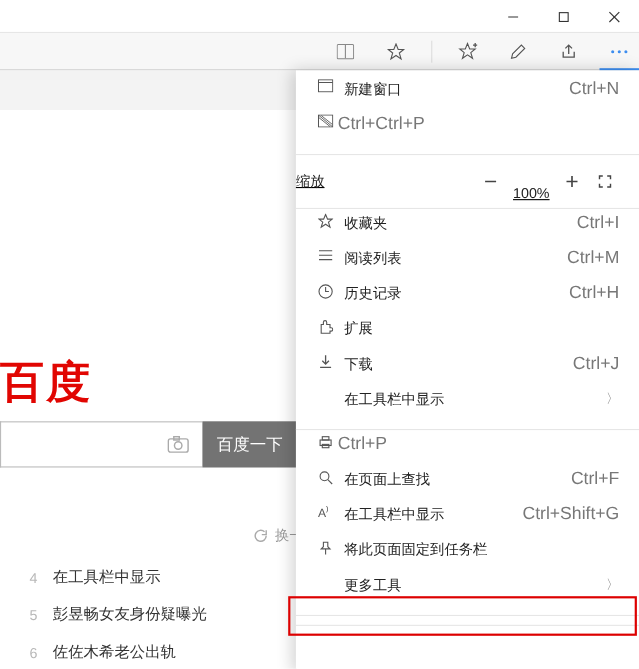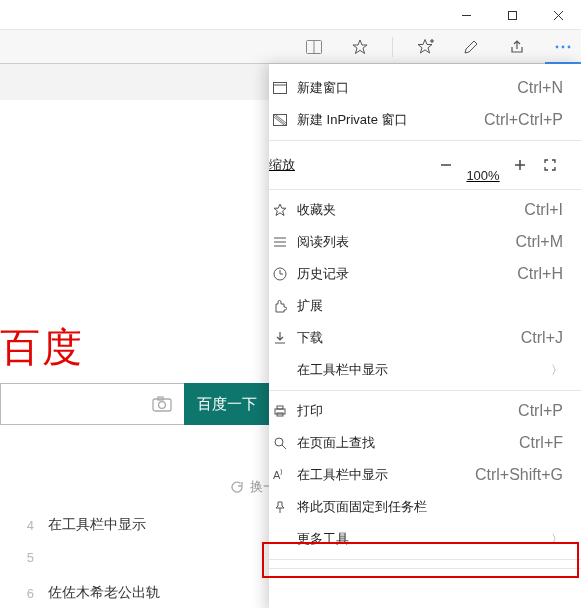--- a/index.html
+++ b/index.html
@@ -40,36 +40,36 @@
   }
   
   .subbar { height:38px; background:#f3f3f3; border-bottom:1px solid #e6e6e6;}
   
   .content {
     position:absolute; left:0; top:100px; right:0; bottom:0;
     background:#fff;
   }
   .baidu-logo {
     position:absolute; left:0; top:220px;
-    font-size:40px; font-weight:400;
+    font-size:40px; font-weight:700;
     color:#e10602; letter-spacing:2px;
     font-family: "Microsoft YaHei", sans-serif;
   }
   .searchbox {
     position:absolute; left:0; top:283px;
     height:42px; width:270px;
     display:flex;
   }
   .search-input{
     flex:1; border:1px solid #bbb; border-right:none;
     display:flex; align-items:center; justify-content:flex-end;
     padding-right:12px; color:#888;
   }
   .search-btn{
-    width:86px; background:#0f766e; color:#fff;
+    width:86px; background:#737373; color:#fff;
     display:flex; align-items:center; justify-content:center;
     font-size:15px;
   }
   .refresh-area{
     position:absolute; left:230px; top:378px; color:#999; font-size:13px;
     display:flex; align-items:center; gap:6px;
   }
   .newsitem{
     position:absolute; left:20px;
     display:flex; align-items:center; gap:14px;
@@ -84,22 +84,22 @@
     top:64px; right:0;
     width:312px;
     background:#fff;
     box-shadow: -4px 0 14px rgba(0,0,0,0.18);
     display:flex; flex-direction:column;
     padding-top:8px;
     padding-bottom:8px;
   }
   .mi {
     height:32px;
-    display:flex; align-items:center;
-    padding-right:18px;
+    display:flex; align-items:flex-start;
+    padding-left:16px; padding-right:18px;
     position:relative;
   }
   .mi .ic { width:22px; display:flex; align-items:center; justify-content:center; color:#444;}
   .mi .lbl { flex:1; margin-left:6px; color:#222;}
   .mi .sc  { color:#777; font-size:16px;}
   .mi .chev { color:#888; font-size:12px;}
   .sep { height:1px; background:#e6e6e6; margin:4px 0;}
   .zoomrow {
     height:40px; display:flex; align-items:center;
     padding-right:16px;text-decoration:underline;
@@ -205,20 +205,21 @@
     </span>
     <span>换一换</span>
   </div>
 
   <div class="newsitem" style="top:416px;">
     <span class="newsnum">4</span>
     <span class="newstext">在工具栏中显示</span>
   </div>
   <div class="newsitem" style="top:450px;">
     <span class="newsnum">5</span>
+    <span class="newstext">彭昱畅女友身份疑曝光</span>
   </div>
   <div class="newsitem" style="top:484px;">
     <span class="newsnum">6</span>
     <span class="newstext">佐佐木希老公出轨</span>
   </div>
 </div>
 
 <div class="menu">
   <div class="mi">
     <span class="ic">
@@ -230,21 +231,20 @@
     <span class="lbl">新建窗口</span>
     <span class="sc">Ctrl+N</span>
   </div>
   <div class="mi">
     <span class="ic">
         <svg width="14" height="12">
           <rect x="0.5" y="0.5" width="13" height="11" fill="none" stroke="#555"></rect>
           <path d="M1 1 L13 11 M1 3 L11 11 M3 1 L13 9" stroke="#555" stroke-width="0.8"></path>
         </svg>
       </span>
-    <span class="lbl">新建 InPrivate 窗口</span>
     <span class="sc">Ctrl+Ctrl+P</span>
   </div>
   <div class="sep"></div>
   <div class="zoomrow">
     <span class="zlabel">缩放</span>
     <span class="zbtn">
         <svg width="12" height="12">
           <line x1="1" y1="6" x2="11" y2="6" stroke="#444" stroke-width="1.5"></line>
         </svg>
       </span>
@@ -316,21 +316,20 @@
   </div>
   <div class="sep"></div>
   <div class="mi">
     <span class="ic">
         <svg width="14" height="14">
           <rect x="2" y="5" width="10" height="5" fill="none" stroke="#555"></rect>
           <rect x="4" y="2" width="6" height="3" fill="none" stroke="#555"></rect>
           <rect x="4" y="9" width="6" height="3" fill="none" stroke="#555"></rect>
         </svg>
       </span>
-    <span class="lbl">打印</span>
     <span class="sc">Ctrl+P</span>
   </div>
   <div class="mi">
     <span class="ic">
         <svg width="14" height="14">
           <circle cx="6" cy="6" r="4" fill="none" stroke="#555"></circle>
           <line x1="9" y1="9" x2="13" y2="13" stroke="#555"></line>
         </svg>
       </span>
     <span class="lbl">在页面上查找</span>

